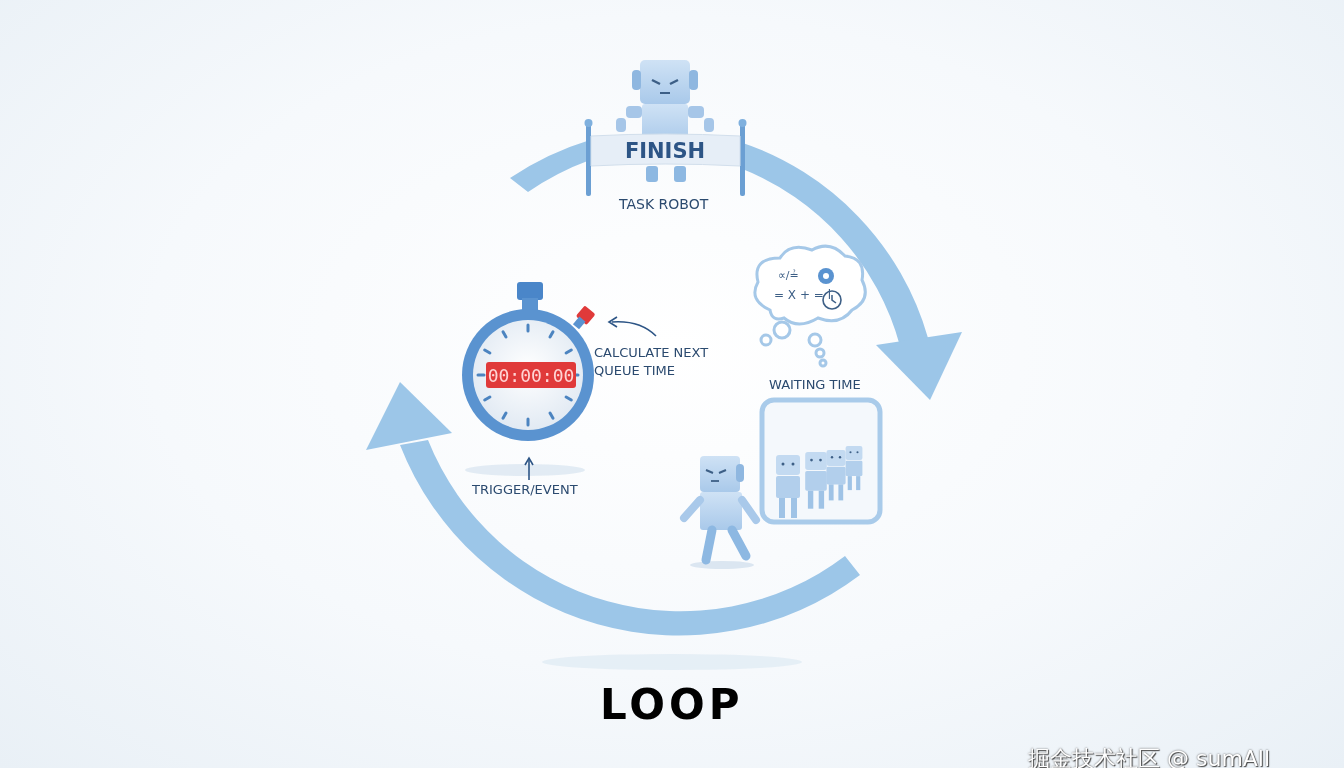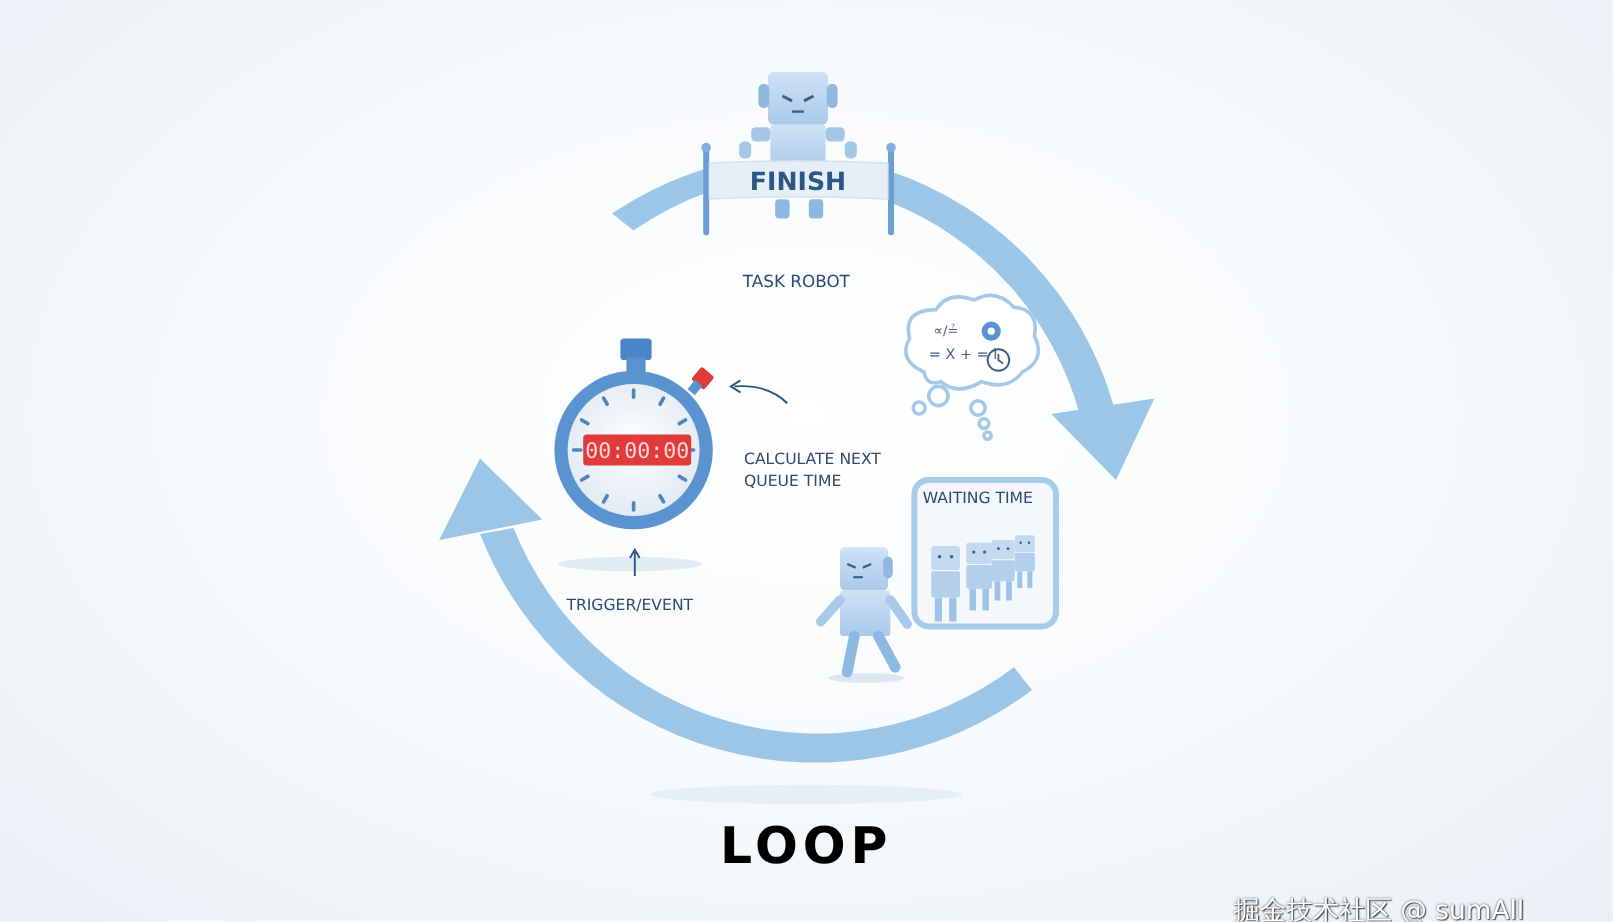--- a/index.html
+++ b/index.html
@@ -1,20 +1,20 @@
 <!DOCTYPE html>
 <html><head>
 <meta charset="utf-8">
 <style>
   html,body{margin:0;padding:0;}
   body{width:1344px;height:768px;overflow:hidden;position:relative;
     background:radial-gradient(ellipse at 50% 45%, #ffffff 0%, #f6f9fc 55%, #e9f0f6 100%);
     font-family:"DejaVu Sans", sans-serif;}
   svg#stage{position:absolute;left:0;top:0;}
-  .lbl{position:absolute;color:#2b4a6f;font-family:"DejaVu Sans", sans-serif;letter-spacing:0px;margin-top:31px;}
+  .lbl{position:absolute;color:#2b4a6f;font-family:"DejaVu Sans", sans-serif;letter-spacing:0px;}
   .finish-text{font-weight:bold;fill:#2d5586;font-family:"DejaVu Sans", sans-serif;}
   .loop{position:absolute;left:600px;top:680px;font-size:42px;font-weight:bold;color:#000000;letter-spacing:4px;font-family:"DejaVu Sans", sans-serif;}
   .wm{position:absolute;left:1028px;top:744px;font-size:22px;color:#ffffff;text-shadow:0 0 2px #555,1px 1px 1px #444;font-family:"DejaVu Sans", sans-serif;}
 </style>
 </head>
 <body>
 
 <svg id="stage" width="1344" height="768" viewBox="0 0 1344 768">
   <defs>
     <linearGradient id="robotG" x1="0" y1="0" x2="0" y2="1">
@@ -157,20 +157,20 @@
     <line x1="711" y1="481" x2="719" y2="481" stroke="#3d5f86" stroke-width="1.8"></line>
     <rect x="700" y="492" width="42" height="38" rx="3" fill="url(#robotG)"></rect>
     <path d="M700 500 L 684 518" stroke="#a9c9ea" stroke-width="8" stroke-linecap="round"></path>
     <path d="M742 500 L 756 520" stroke="#a9c9ea" stroke-width="8" stroke-linecap="round"></path>
     <path d="M712 530 L 706 560" stroke="#8db8e2" stroke-width="9" stroke-linecap="round"></path>
     <path d="M732 530 L 746 556" stroke="#8db8e2" stroke-width="9" stroke-linecap="round"></path>
   </g>
 </svg>
 
 <div class="lbl" style="left:619px;top:196px;font-size:14px;">TASK ROBOT</div>
-<div class="lbl" style="left:620px;top:344px;font-size:13px;line-height:18px;">
+<div class="lbl" style="left:594px;top:344px;font-size:13px;line-height:18px;">
   <div>CALCULATE NEXT</div>
   <div>QUEUE TIME</div>
 </div>
-<div class="lbl" style="left:472px;top:466px;font-size:13px;">TRIGGER/EVENT</div>
+<div class="lbl" style="left:472px;top:482px;font-size:13px;">TRIGGER/EVENT</div>
 <div class="lbl" style="left:769px;top:377px;font-size:13px;">WAITING TIME</div>
 <div class="loop">LOOP</div>
 <div class="wm">掘金技术社区 @ sumAll</div>
 
 </body></html>

